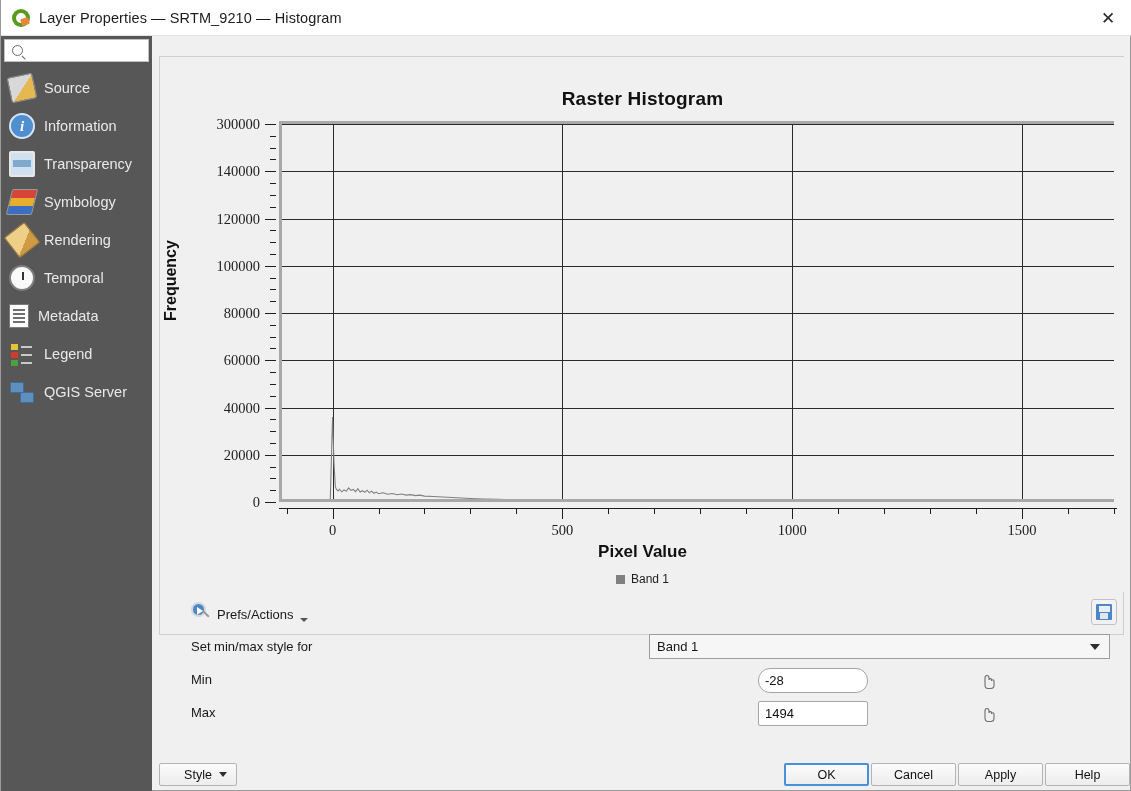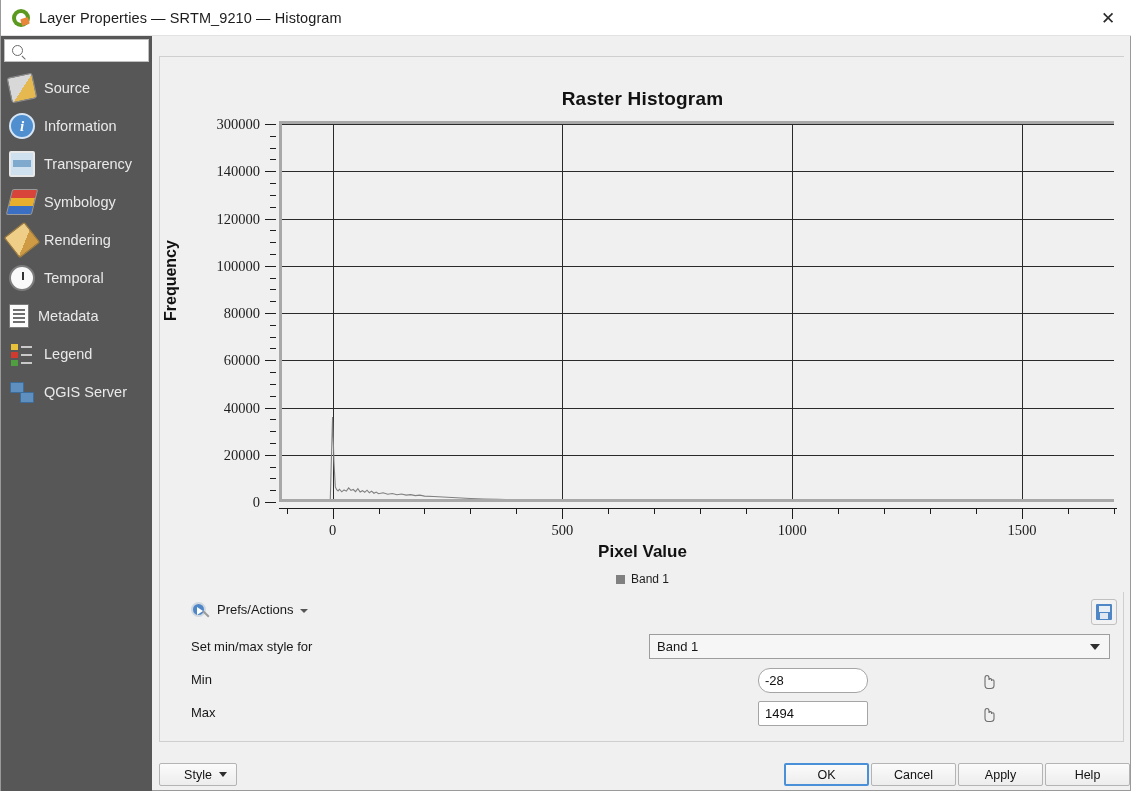--- a/index.html
+++ b/index.html
@@ -157,21 +157,21 @@
     background: #5e8fbe; border: 1px solid #3c6d9c; border-radius: 1px;
   }
   .ic-server::after {
     content: ""; position: absolute; left: 11px; top: 13px; width: 12px; height: 9px;
     background: #5e8fbe; border: 1px solid #3c6d9c; border-radius: 1px;
   }
 
   
   #main {
     position: absolute; left: 158px; top: 56px;
-    width: 965px; height: 686px;
+    width: 965px; height: 579px;
     background: #f0f0f0;
     border: 1px solid #cfcfcf;
   }
 
   
   #chart {
     position: absolute; left: 0; top: 0; width: 965px; height: 535px;
     background: #f0f0f0;
   }
   #chart-title {
@@ -227,21 +227,21 @@
     position: absolute; left: 0; top: 515px; width: 965px;
     display: flex; align-items: center; justify-content: center; gap: 6px;
     font-size: 12px; color: #1d1d1d;
   }
   #legend .swatch { width: 9px; height: 9px; background: #808080; }
 
   
   #controls { position: absolute; left: 0; top: 535px; width: 965px; height: 162px; }
   #prefs-btn {
     position: absolute; left: 31px; top: 10px;
-    display: flex; align-items: flex-start; gap: 6px; cursor: pointer;
+    display: flex; align-items: flex-end; gap: 6px; cursor: pointer;
   }
   #prefs-ico { width: 20px; height: 20px; position: relative; }
   #prefs-ico .lens {
     position: absolute; left: 0; top: 0; width: 15px; height: 15px;
     border-radius: 50%; background: #4f86c6; border: 2px solid #cfd8e0;
   }
   #prefs-ico .lens::after {
     content: ""; position: absolute; left: 4px; top: 3px;
     border-left: 6px solid #ffffff;
     border-top: 4px solid transparent; border-bottom: 4px solid transparent;

